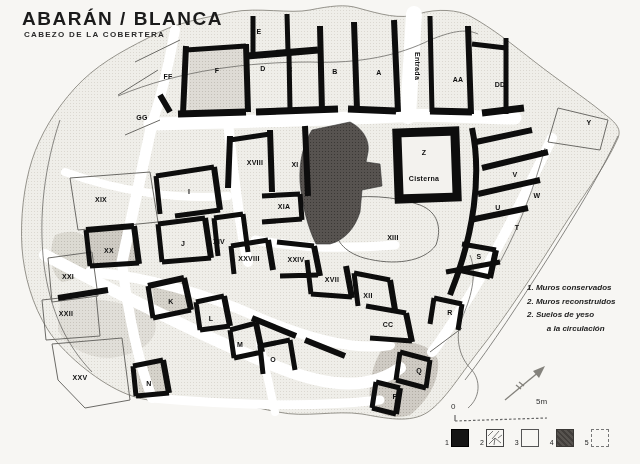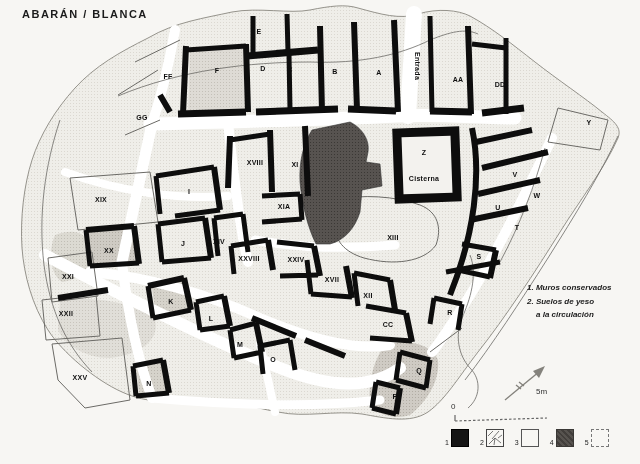--- a/index.html
+++ b/index.html
@@ -1,28 +1,28 @@
 <!DOCTYPE html>
 <html><head>
 <meta charset="utf-8">
 <style>
   html,body{margin:0;padding:0;background:#e9e8e5;}
   #stage{position:relative;width:640px;height:464px;background:#f7f6f3;overflow:hidden;
          font-family:"Liberation Sans",sans-serif;color:#1b1b1b;}
   svg.map{position:absolute;left:0;top:0;}
-  .title{position:absolute;left:22px;top:8px;font-size:11px;font-weight:bold;
+  .title{position:absolute;left:22px;top:8px;font-size:19px;font-weight:bold;
          letter-spacing:1.5px;white-space:nowrap;}
   .subtitle{position:absolute;left:24px;top:30px;font-size:8px;font-weight:bold;
          letter-spacing:1.3px;color:#2a2a2a;white-space:nowrap;}
   .room-label{position:absolute;transform:translate(-50%,-50%);font-size:7px;
          font-weight:bold;color:#0f0f0f;white-space:nowrap;letter-spacing:.3px;}
   .room-label.rot{transform:translate(-50%,-50%) rotate(90deg);}
   .legend{position:absolute;left:527px;top:281px;font-size:8px;font-style:italic;
          font-weight:bold;line-height:13.5px;color:#1c1c1c;}
-  .legend .cont{padding-left:9px;}
+  .legend .cont{padding-left:9px;text-align:center;}
   .scale-num{position:absolute;font-size:8px;color:#333;}
   .swatches{position:absolute;left:445px;top:429px;display:flex;gap:11px;align-items:center;}
   .sw{display:flex;align-items:flex-end;gap:2px;}
   .sw .num{font-size:7px;color:#222;padding-bottom:1px;}
   .box{width:18px;height:18px;box-sizing:border-box;background:#f8f7f4;}
   .box.b1{background:#151515;border:1px solid #000;}
   .box.b3{border:1px solid #555;}
   .box.b4{border:1px solid #3a3835;
           background:repeating-linear-gradient(45deg,#57534f 0 2px,#423e3b 2px 4px);}
   .box.b5{border:1px dashed #777;}
@@ -136,20 +136,21 @@
     </g>
 
     <g stroke="#84827c" stroke-width="1.3" fill="none">
       <path d="M505,400 L540,371"></path>
       <path d="M545,366 L533,371 L539,378 Z" fill="#84827c" stroke="none"></path>
       <path d="M521,389 L516,385 M524,386 L519,382"></path>
     </g>
   </svg>
 
   <div class="title">ABARÁN / BLANCA</div>
+  <div class="subtitle">CABEZO DE LA COBERTERA</div>
 
   <div>
       <div class="room-label" style="left: 168px; top: 76px;">FF</div>
       <div class="room-label" style="left: 217px; top: 70px;">F</div>
       <div class="room-label" style="left: 259px; top: 31px;">E</div>
       <div class="room-label" style="left: 263px; top: 68px;">D</div>
       <div class="room-label" style="left: 290px; top: 69px;">C</div>
       <div class="room-label" style="left: 335px; top: 71px;">B</div>
       <div class="room-label" style="left: 379px; top: 72px;">A</div>
       <div class="room-label rot" style="left: 417px; top: 66px;">Entrada</div>
@@ -187,26 +188,27 @@
       <div class="room-label" style="left: 296px; top: 259px;">XXIV</div>
       <div class="room-label" style="left: 332px; top: 279px;">XVII</div>
       <div class="room-label" style="left: 368px; top: 295px;">XII</div>
       <div class="room-label" style="left: 388px; top: 324px;">CC</div>
       <div class="room-label" style="left: 419px; top: 370px;">Q</div>
       <div class="room-label" style="left: 395px; top: 396px;">P</div>
     </div>
 
   <div class="legend">
     <div>1. Muros conservados</div>
+    <div>2. Muros reconstruidos</div>
     <div>2. Suelos de yeso</div>
     <div class="cont">a la circulación</div>
   </div>
 
   <div class="scale-num" style="left:451px;top:402px;">0</div>
-  <div class="scale-num" style="left:536px;top:387px;">5m</div>
+  <div class="scale-num" style="left:536px;top:397px;">5m</div>
 
   <div class="swatches">
     <div class="sw">
       <span class="num">1</span>
       <span class="box b1"></span>
     </div>
     <div class="sw">
       <span class="num">2</span>
       <span class="box">
           <svg width="18" height="18" viewBox="0 0 18 18">

